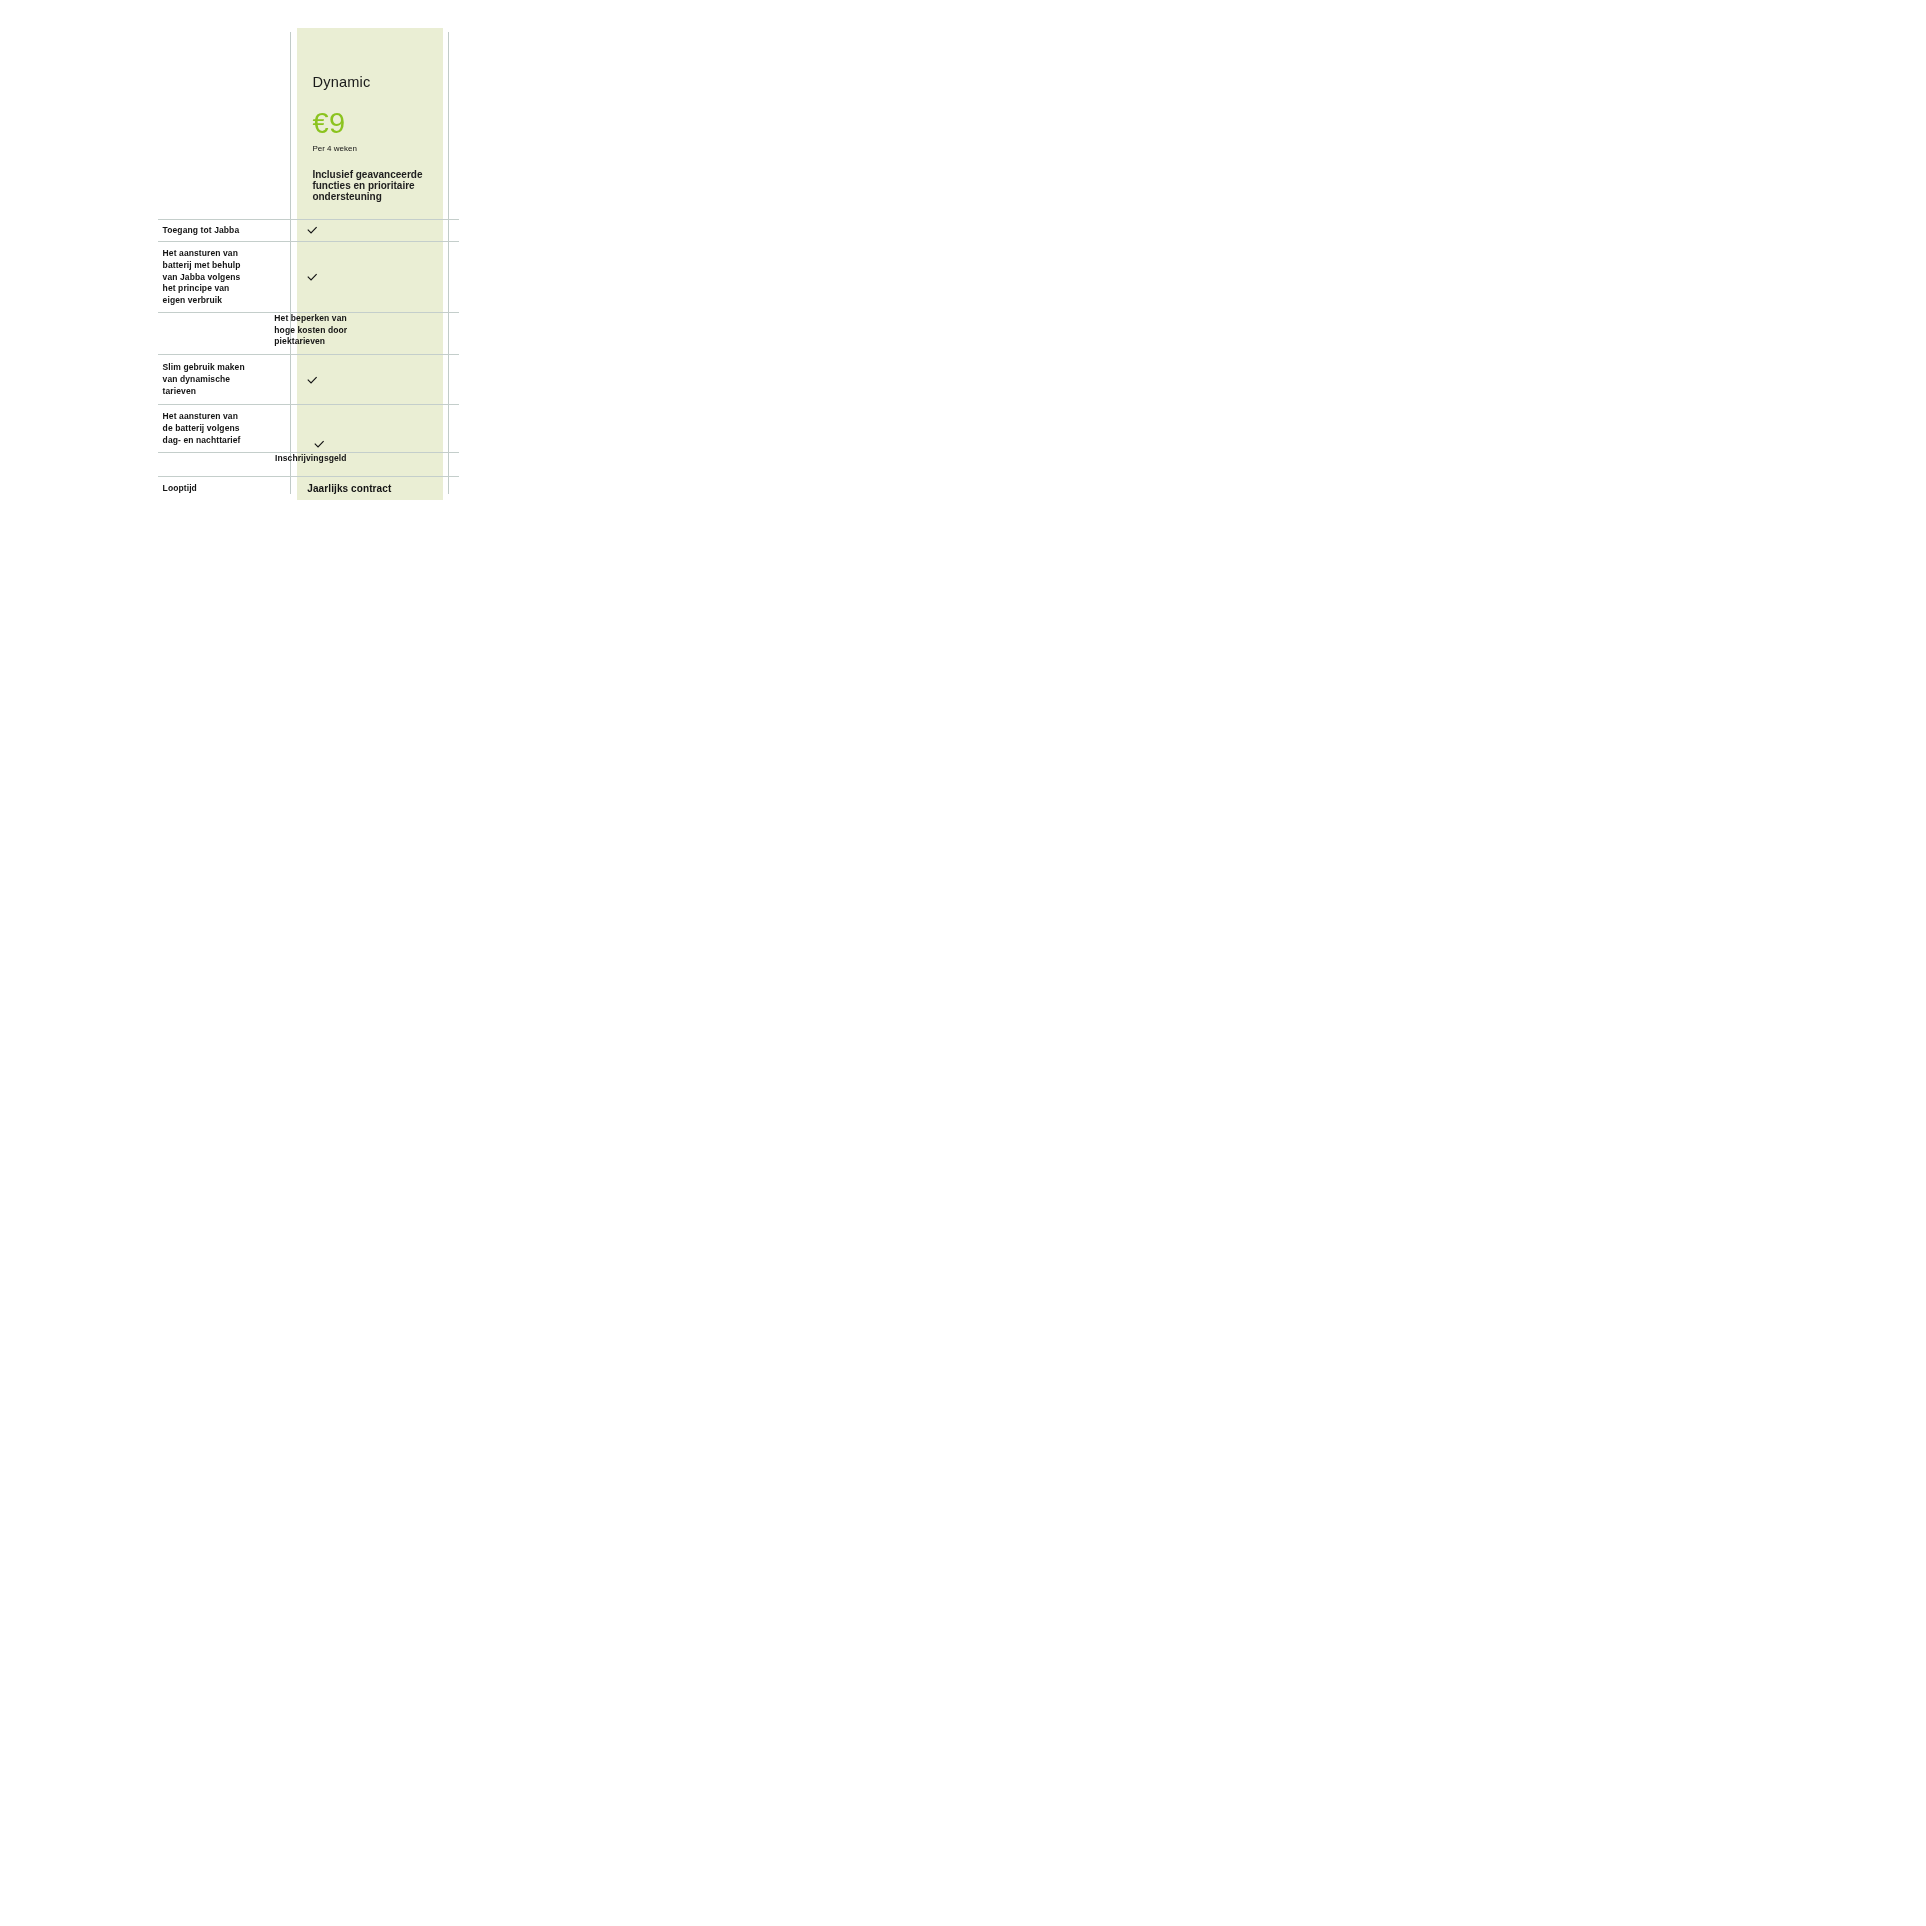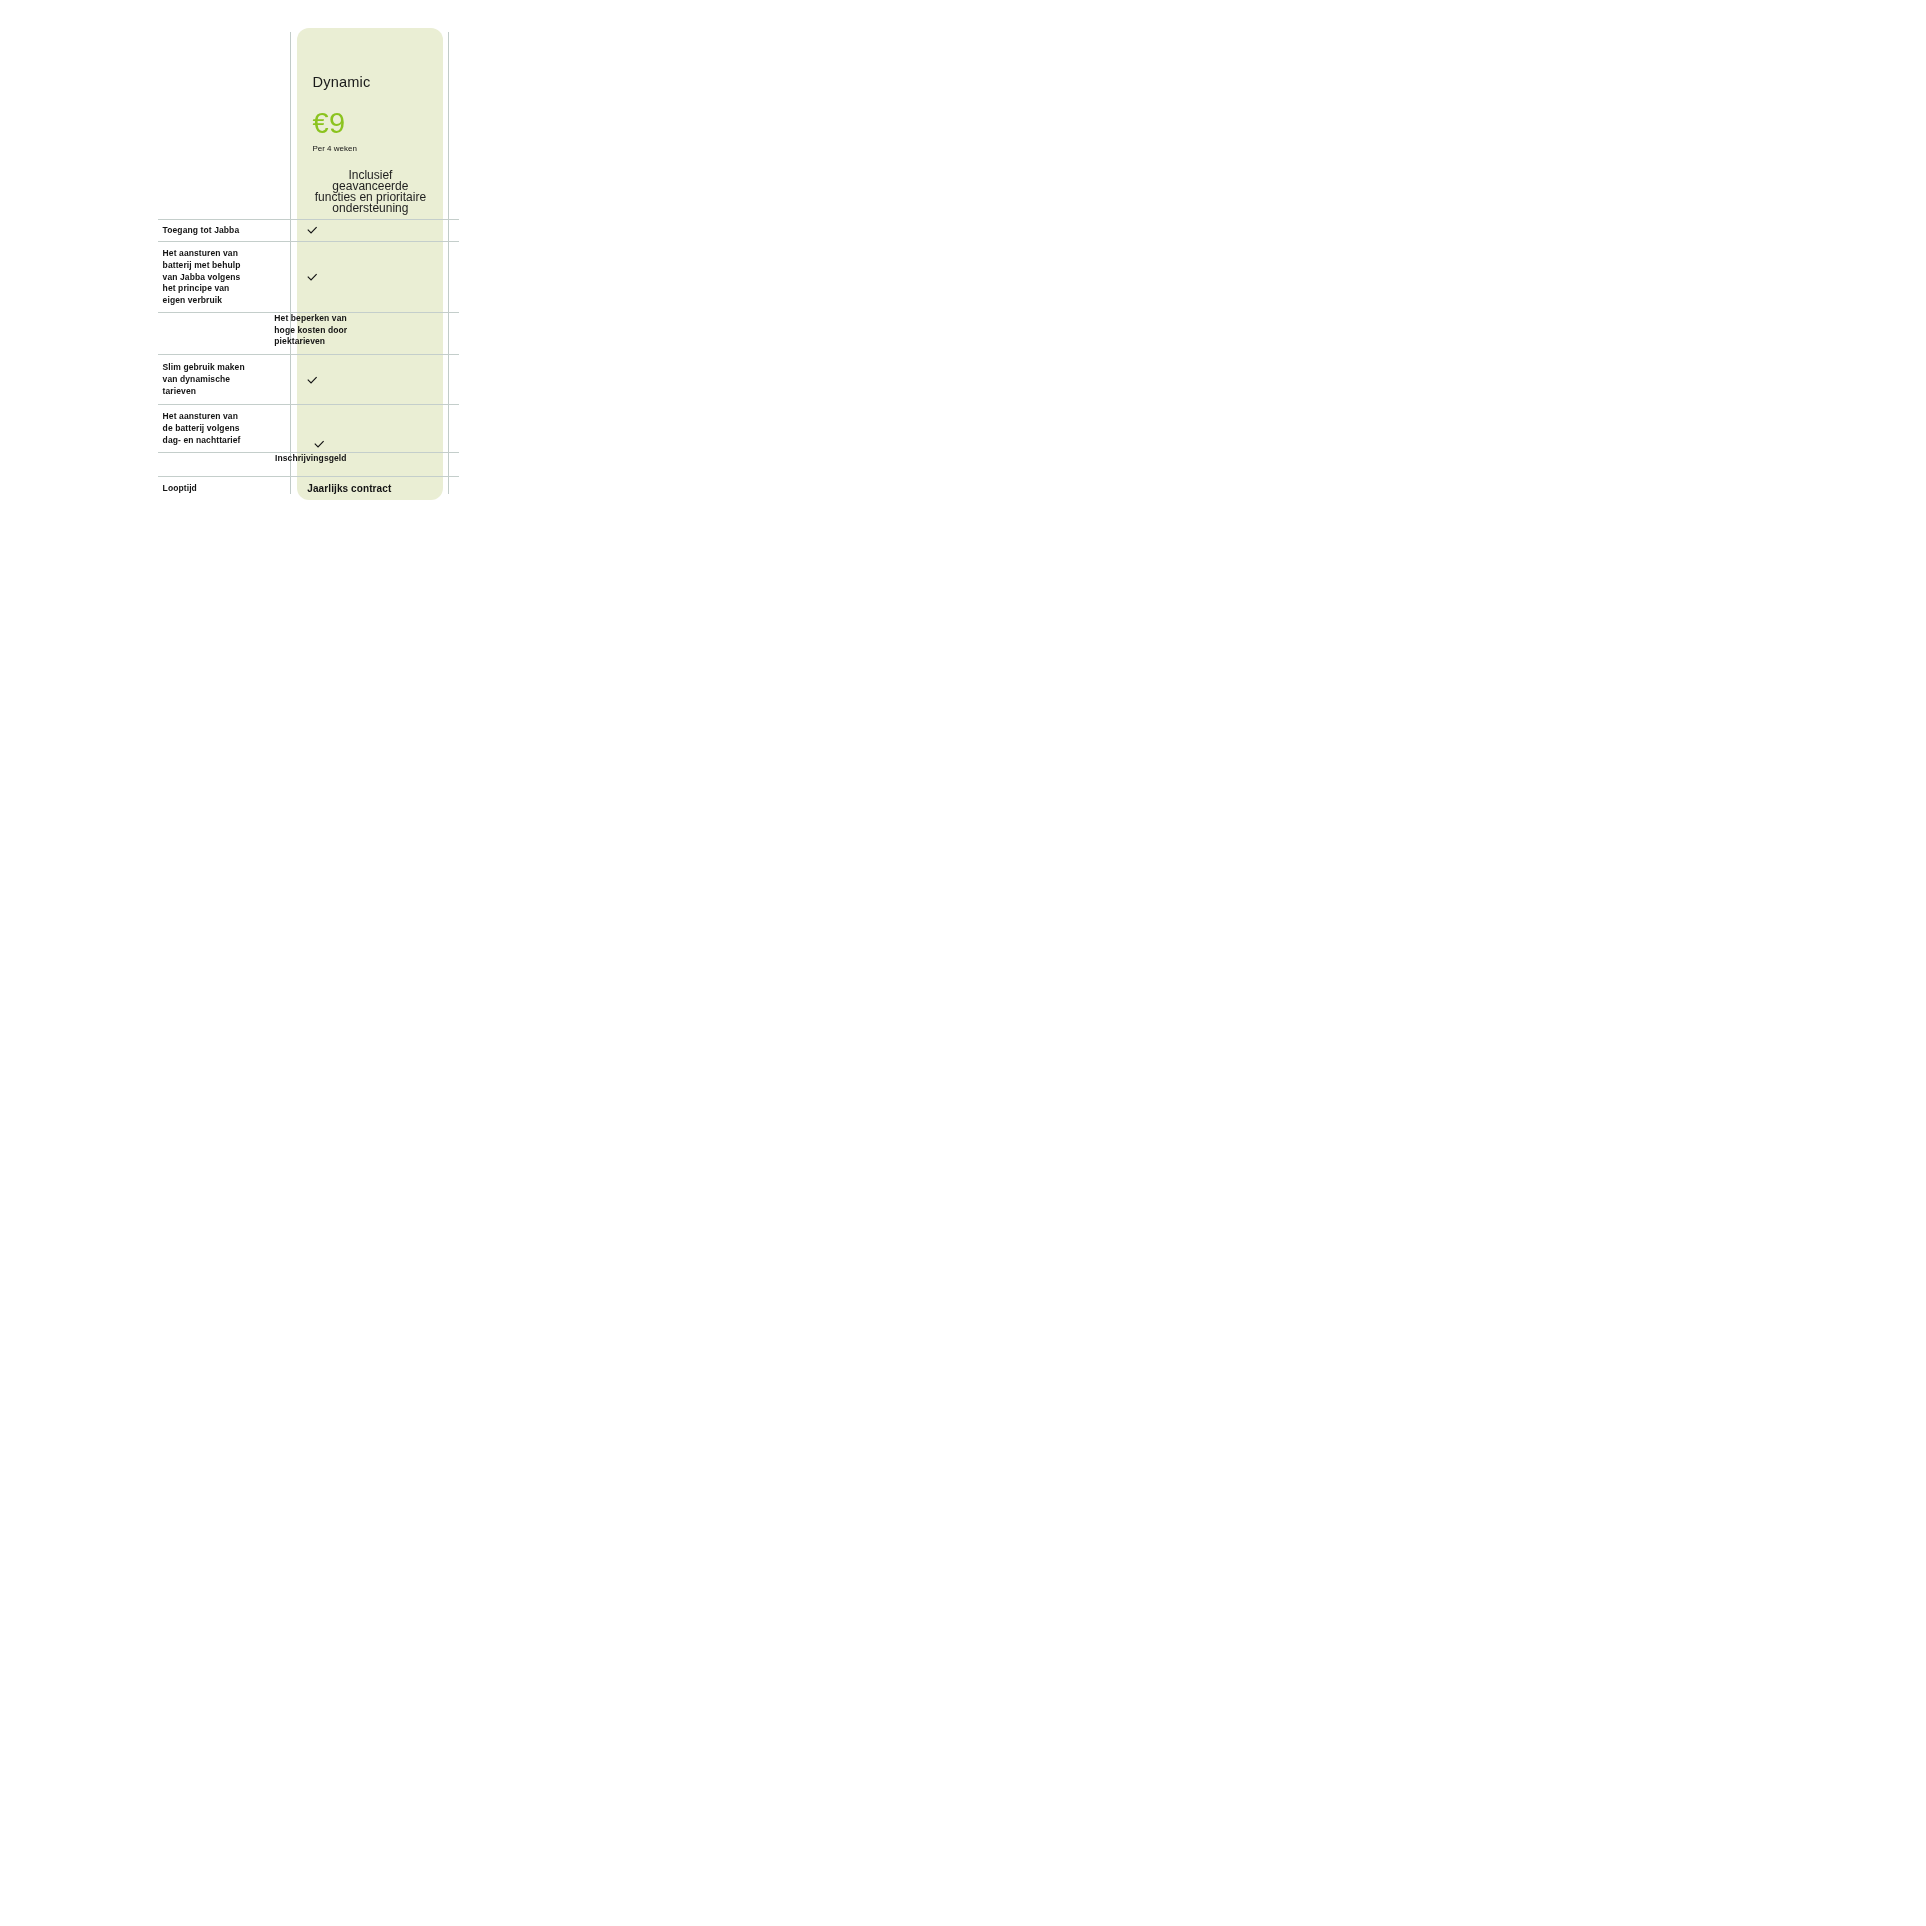--- a/index.html
+++ b/index.html
@@ -17,21 +17,21 @@
     overflow: hidden;
   }
   
   .plan-card {
     position: absolute;
     left: 297px;
     top: 28px;
     width: 146px;
     height: 472px;
     background: #EAEED4;
-    border-radius: 12px;
+    border-radius: 0;
   }
   .plan-card-content {
     padding: 46px 14.6px 0 15.4px;
   }
   .plan-title {
     font-size: 14.6px;
     font-weight: 400;
     letter-spacing: 0.2px;
     color: #1a1a1a;
     line-height: 1.1;
@@ -45,26 +45,25 @@
     letter-spacing: 0.4px;
   }
   .plan-period {
     margin-top: 6.2px;
     font-size: 8px;
     font-weight: 400;
     color: #141414;
   }
   .plan-desc {
     margin-top: 17.7px;
-    font-size: 12px;
+    font-size: 10px;
     line-height: 10.8px;
-    font-weight: 400;
+    font-weight: 700;
     color: #1e1e1e;
     white-space: pre-line;
-    text-align: center;
   }
   
   .vline {
     position: absolute;
     top: 32px;
     width: 0.8px;
     height: 462px;
     background: #c1cbc8;
   }
   .vline-left  { left: 290px; }

